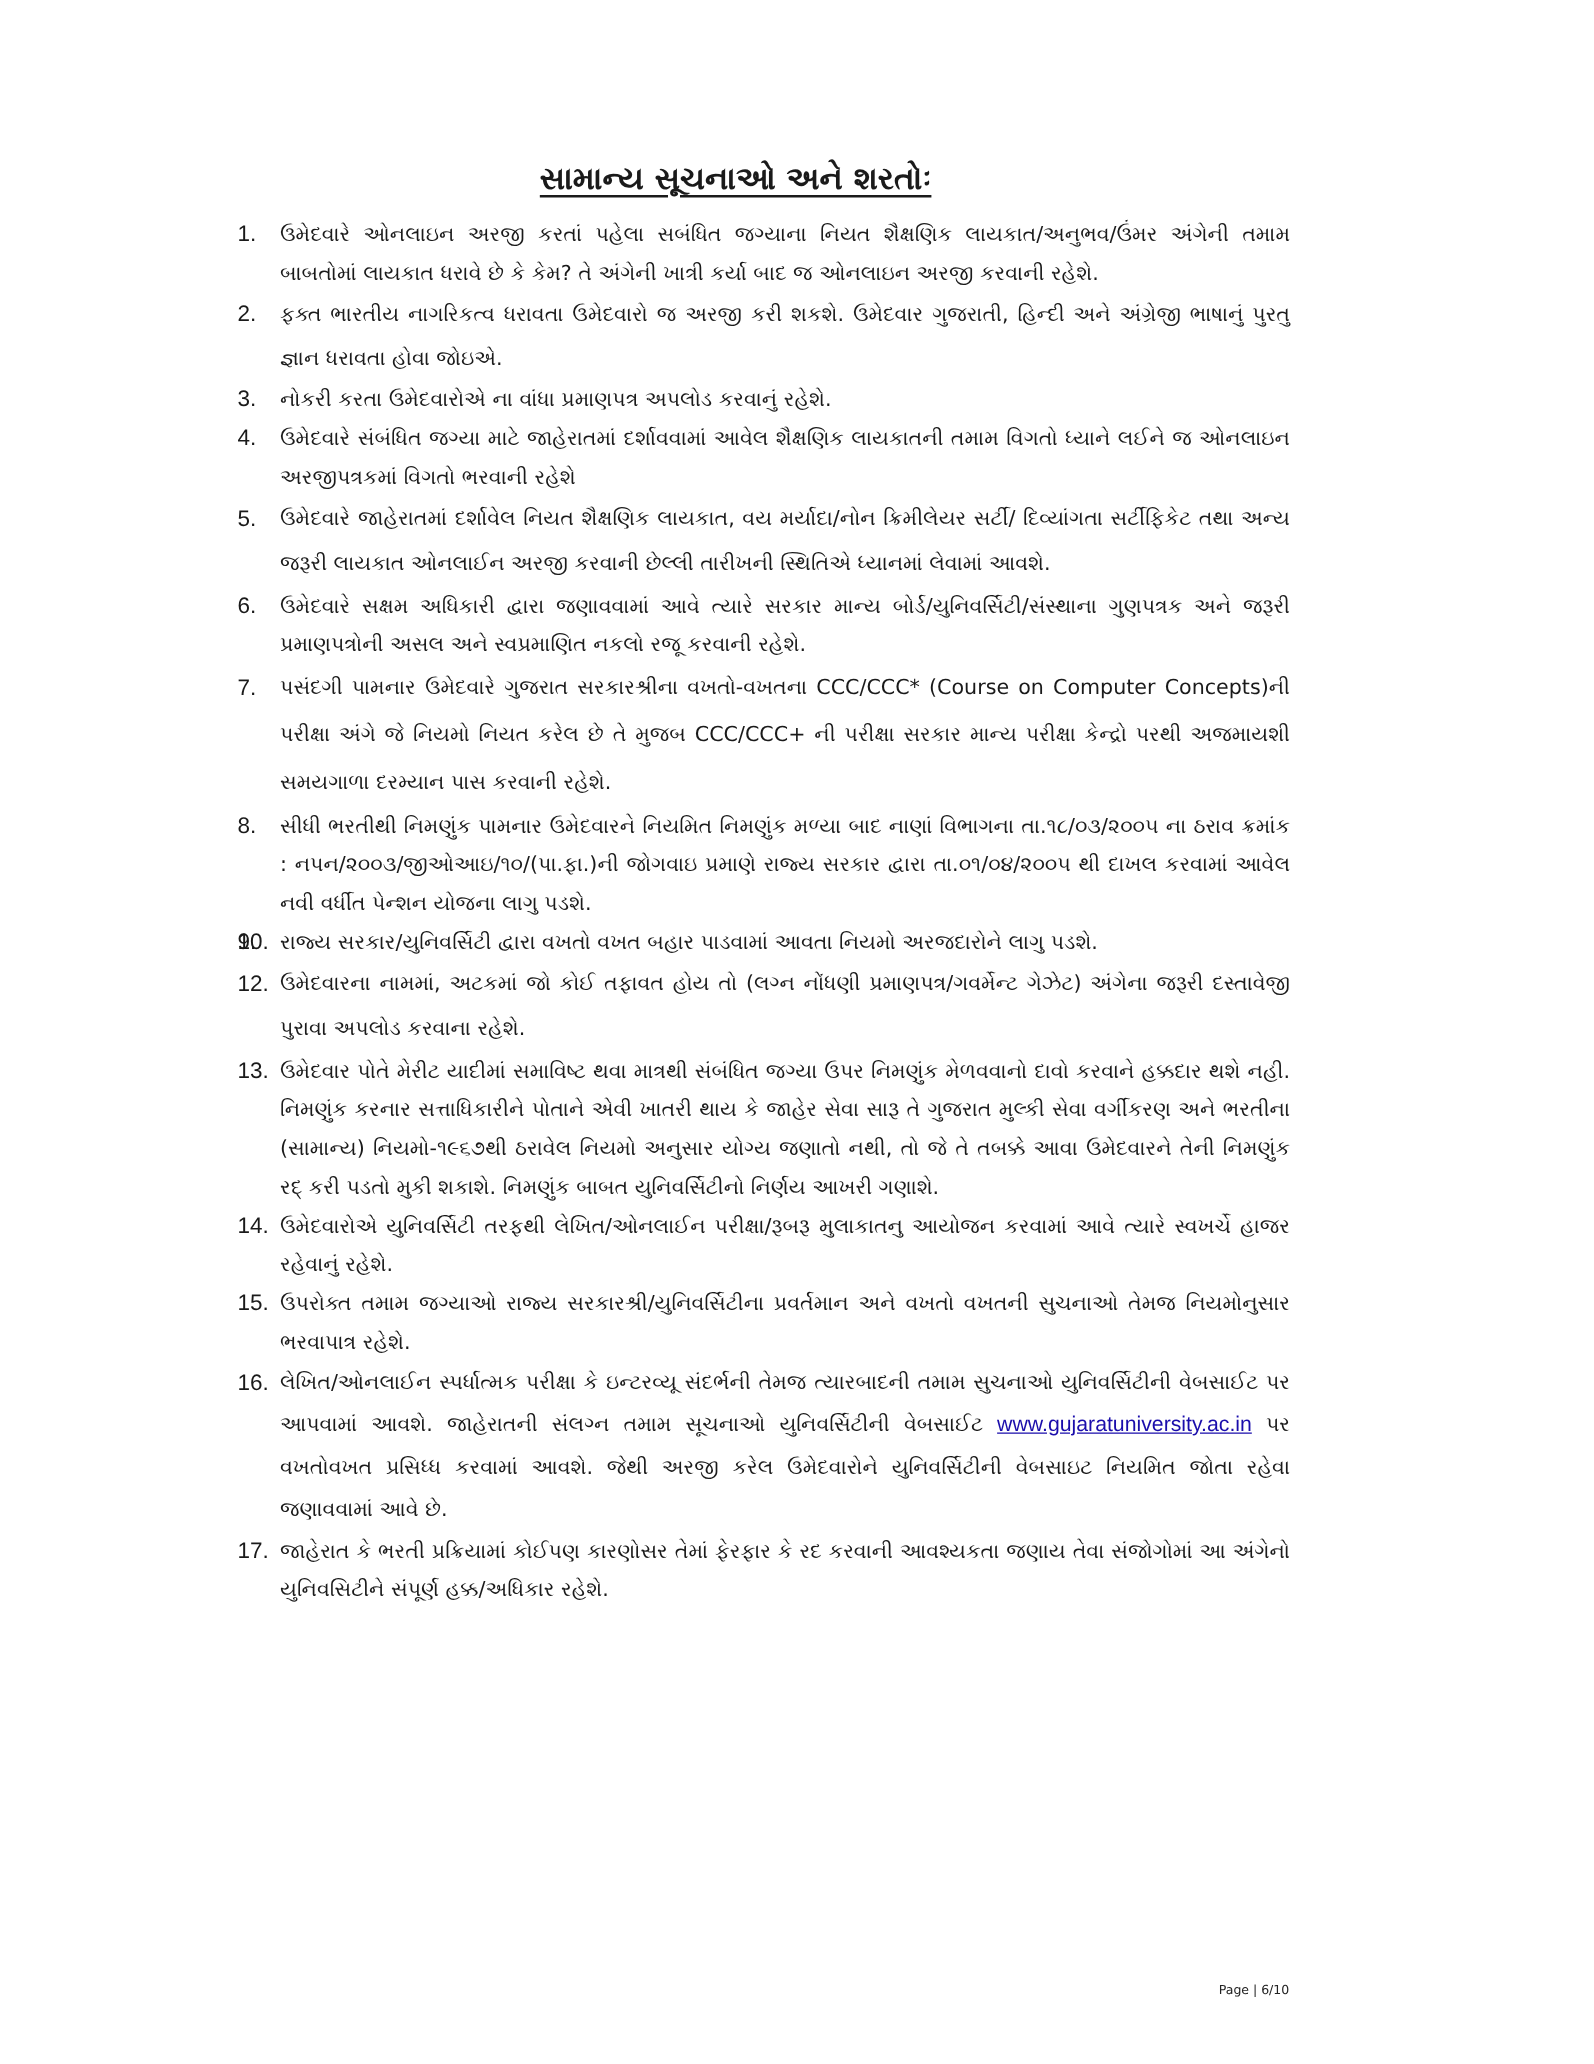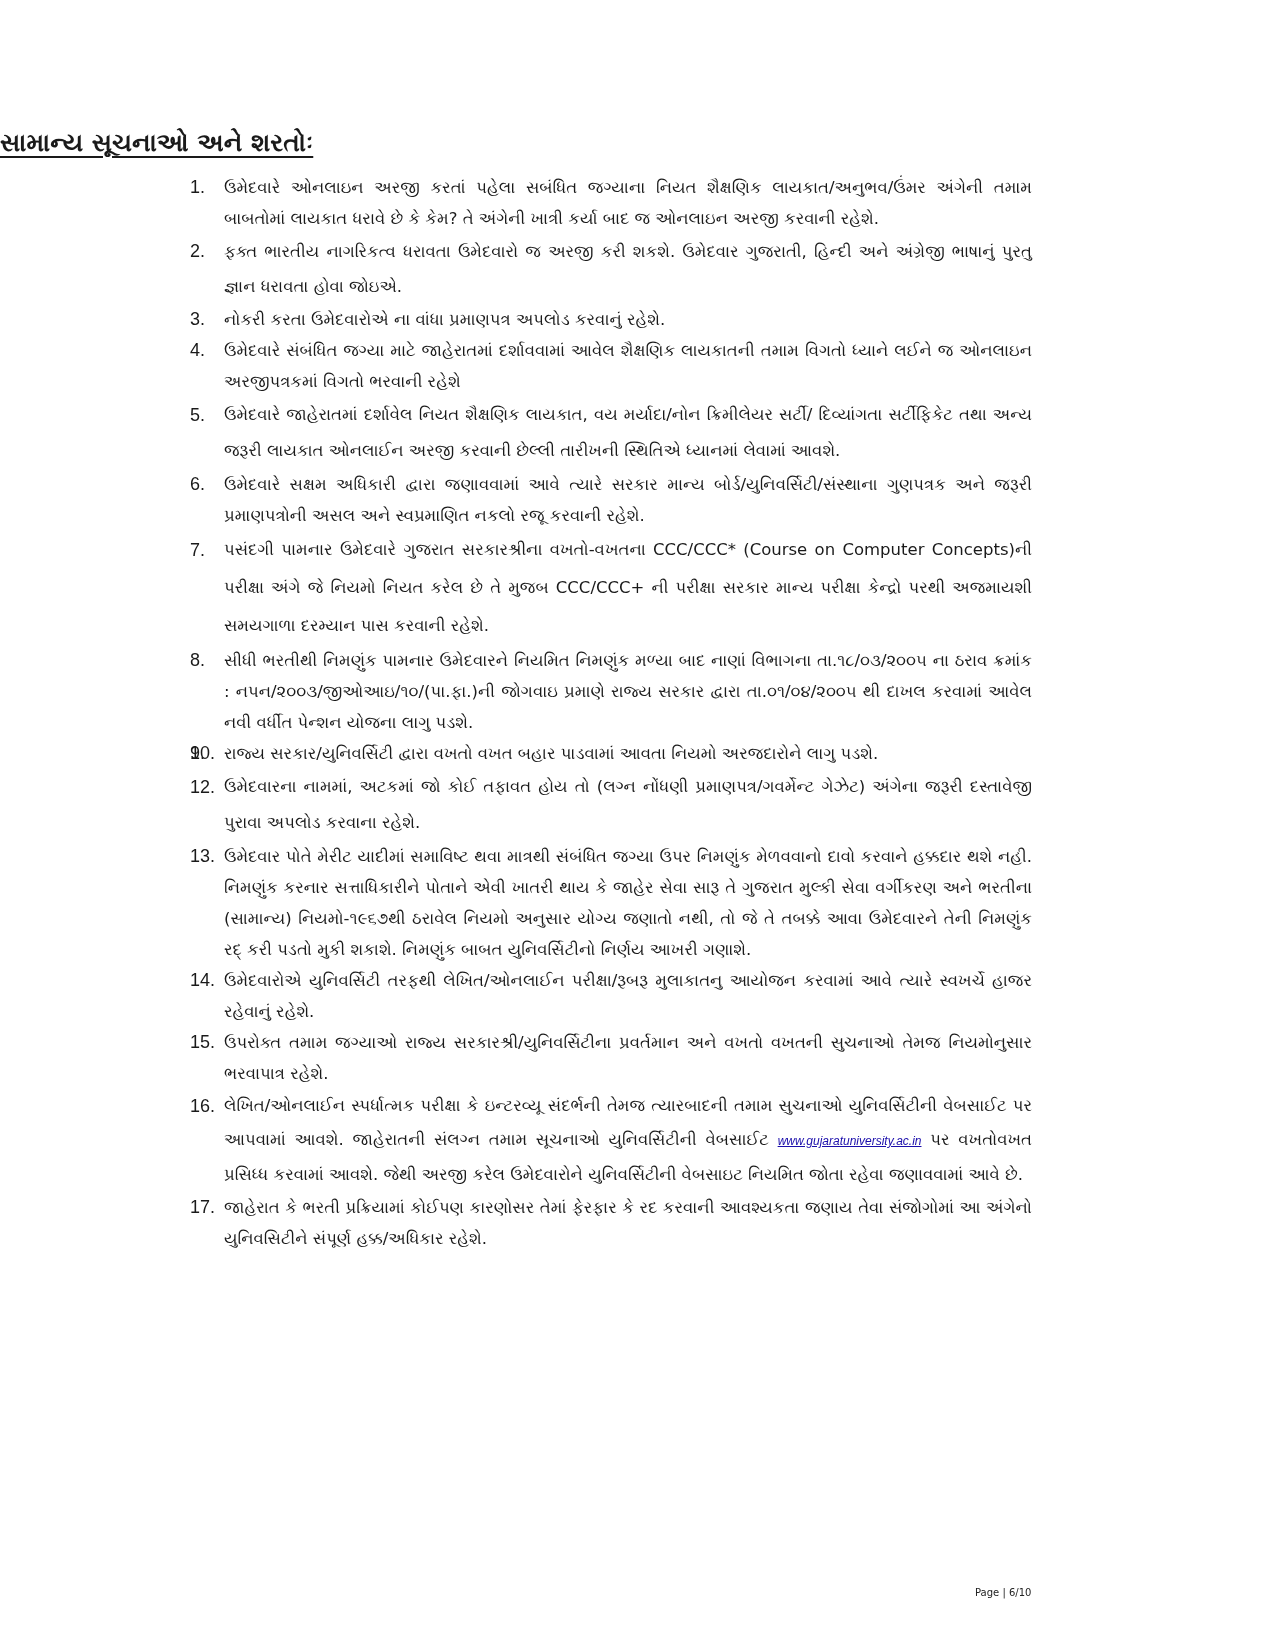--- a/index.html
+++ b/index.html
@@ -1,25 +1,25 @@
 <!DOCTYPE html>
 <html><head>
 <meta charset="utf-8">
 <style>
   html, body { margin: 0; padding: 0; background: #ffffff; }
   body { width: 1275px; height: 1651px; position: relative; overflow: hidden;
          font-family: "DejaVu Sans", "Liberation Sans", sans-serif; color: #1a1a1a; }
   .page { position: absolute; left: 0; top: 0; width: 1275px; height: 1651px; }
-  .title { position: absolute; top: 128px; left: 0; width: 1177px; text-align: left;
+  .title { position: absolute; top: 128px; left: 0; width: 1177px; text-align: center;
            font-size: 25px; font-weight: bold; }
   .title span { text-decoration: underline; text-underline-offset: 5px; }
   .list { position: absolute; left: 190px; top: 172px; width: 842px; margin: 0; padding: 0; list-style: none; }
   .item { position: relative; padding-left: 34px; font-size: 16.5px; line-height: 31px; text-align: justify; }
   .num { position: absolute; left: 0; top: 0; font-family: "Liberation Sans", sans-serif; font-size: 18px; }
-  .link { color: #1a0dab; text-decoration: underline; font-family: "Liberation Sans", sans-serif; font-size: 12px; cursor: pointer; font-style: italic; }
+  .link { color: #1a0dab; text-decoration: underline; font-family: "Liberation Sans", sans-serif; font-size: 17px; cursor: pointer; }
   .footer { position: absolute; left: 975px; top: 1587px; font-family: "DejaVu Sans", sans-serif; font-size: 10px; color: #222; }
 </style>
 </head>
 <body>
 
 <div class="page">
   <div class="title"><span>સામાન્ય સૂચનાઓ અને શરતોઃ</span></div>
 
   <ol class="list">
     <li class="item"><span class="num">1.</span><span>ઉમેદવારે ઓનલાઇન અરજી કરતાં પહેલા સબંધિત જગ્યાના નિયત શૈક્ષણિક લાયકાત/અનુભવ/ઉંમર અંગેની તમામ બાબતોમાં લાયકાત ધરાવે છે કે કેમ? તે અંગેની ખાત્રી કર્યા બાદ જ ઓનલાઇન અરજી કરવાની રહેશે.</span></li>

